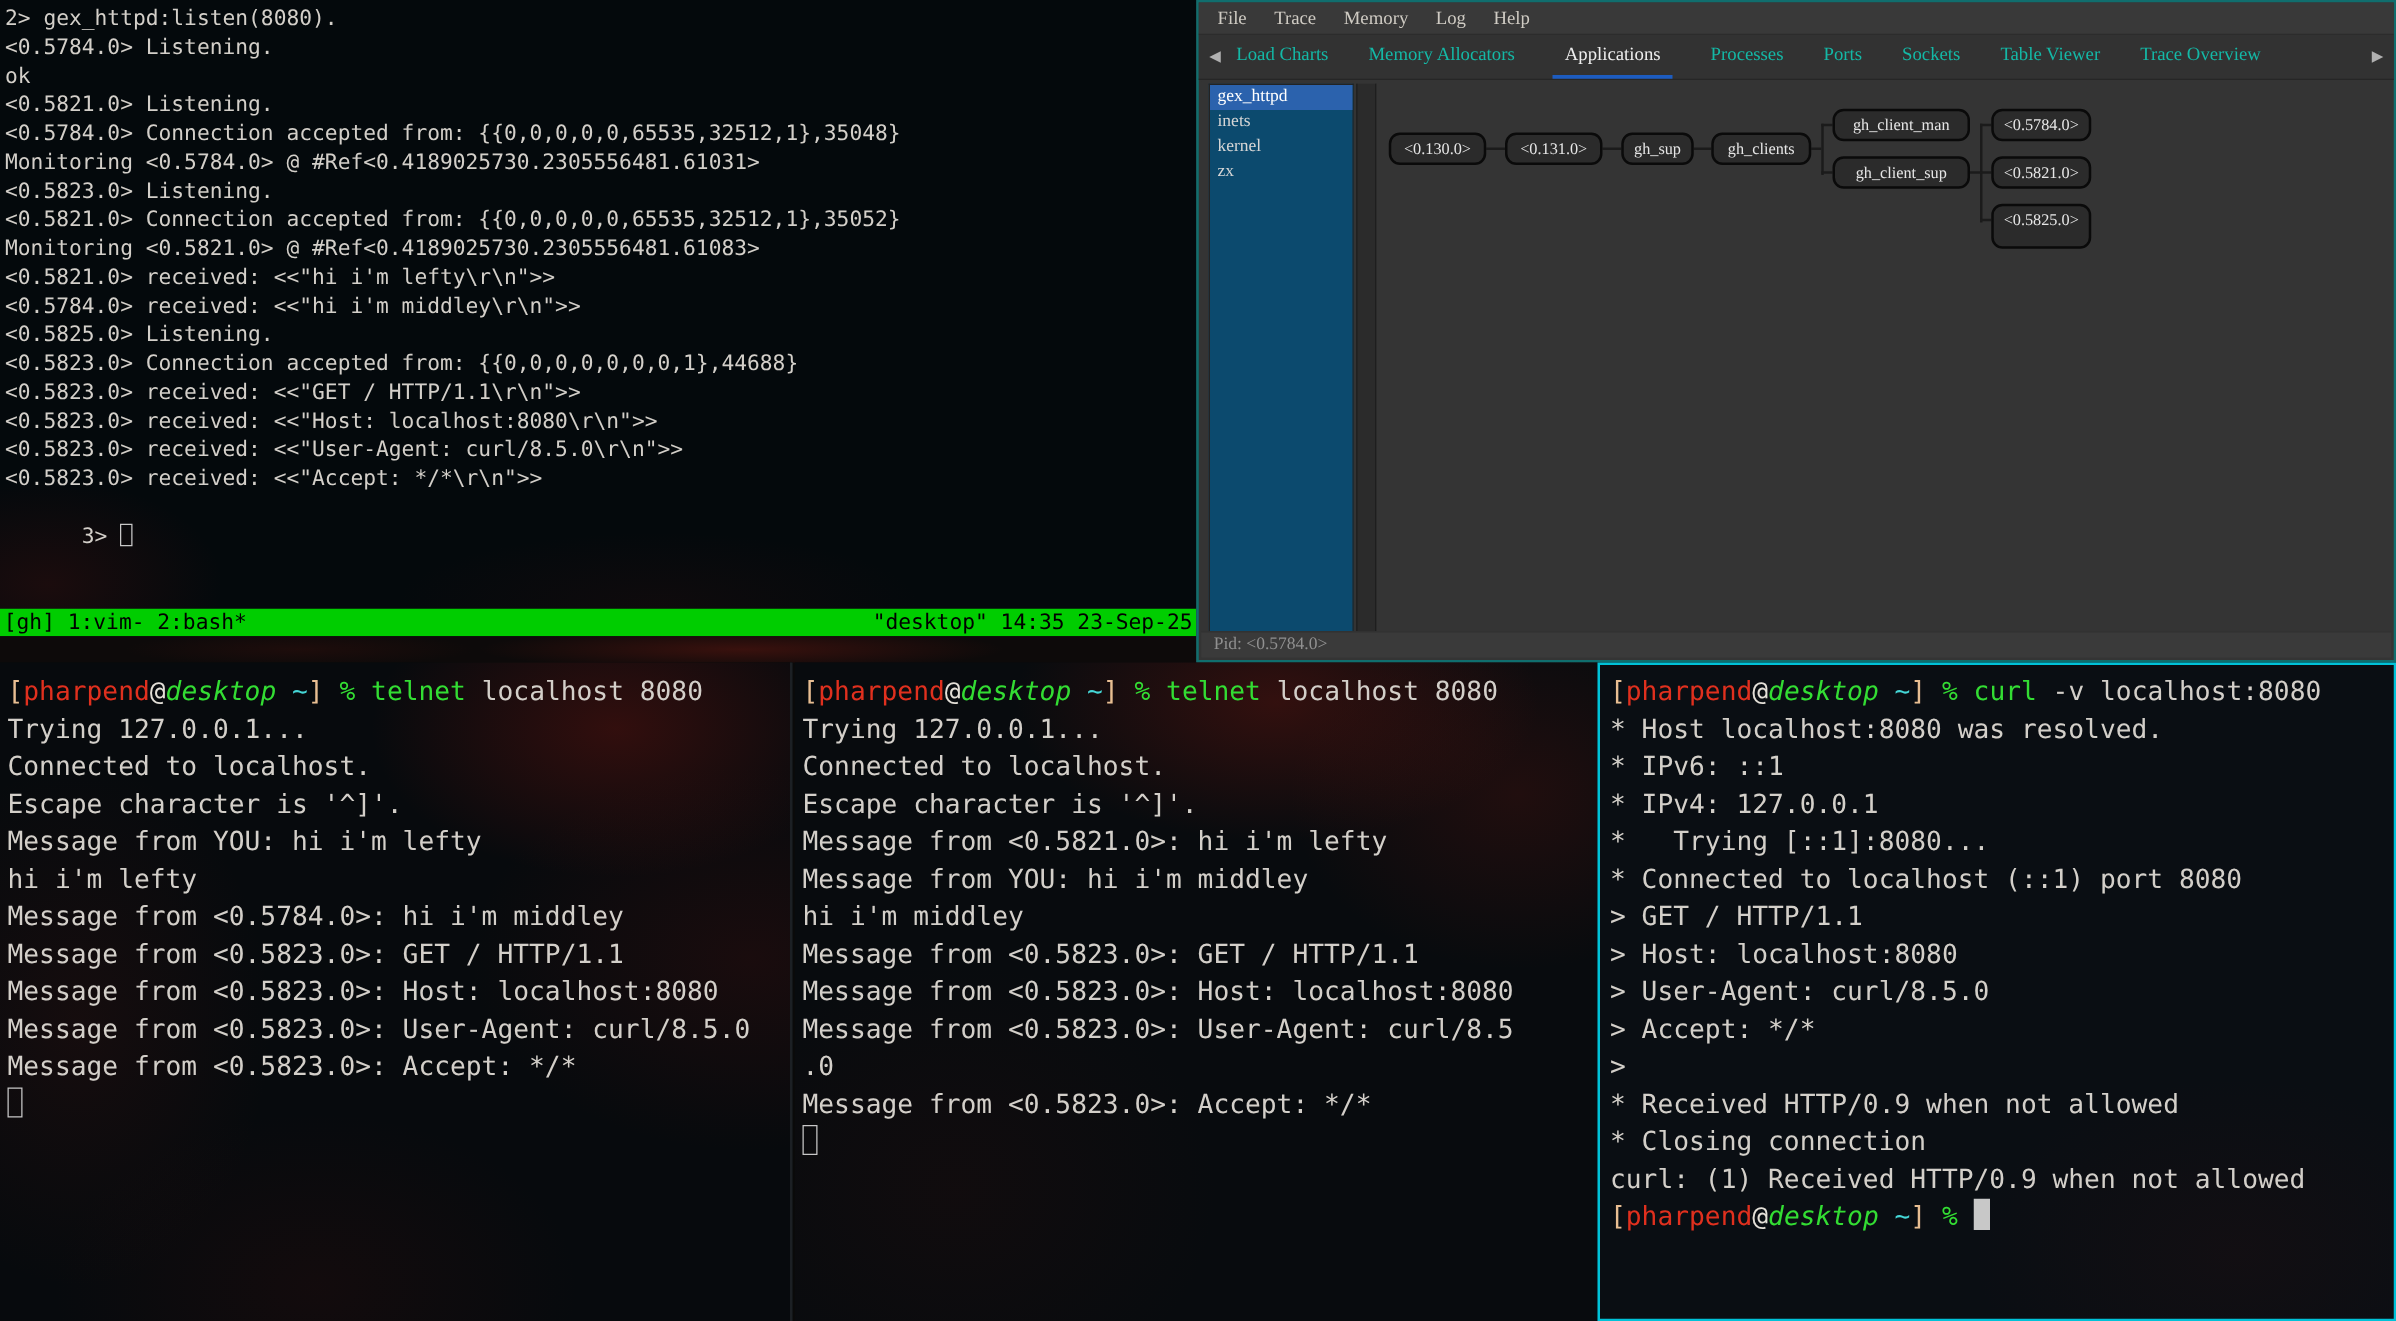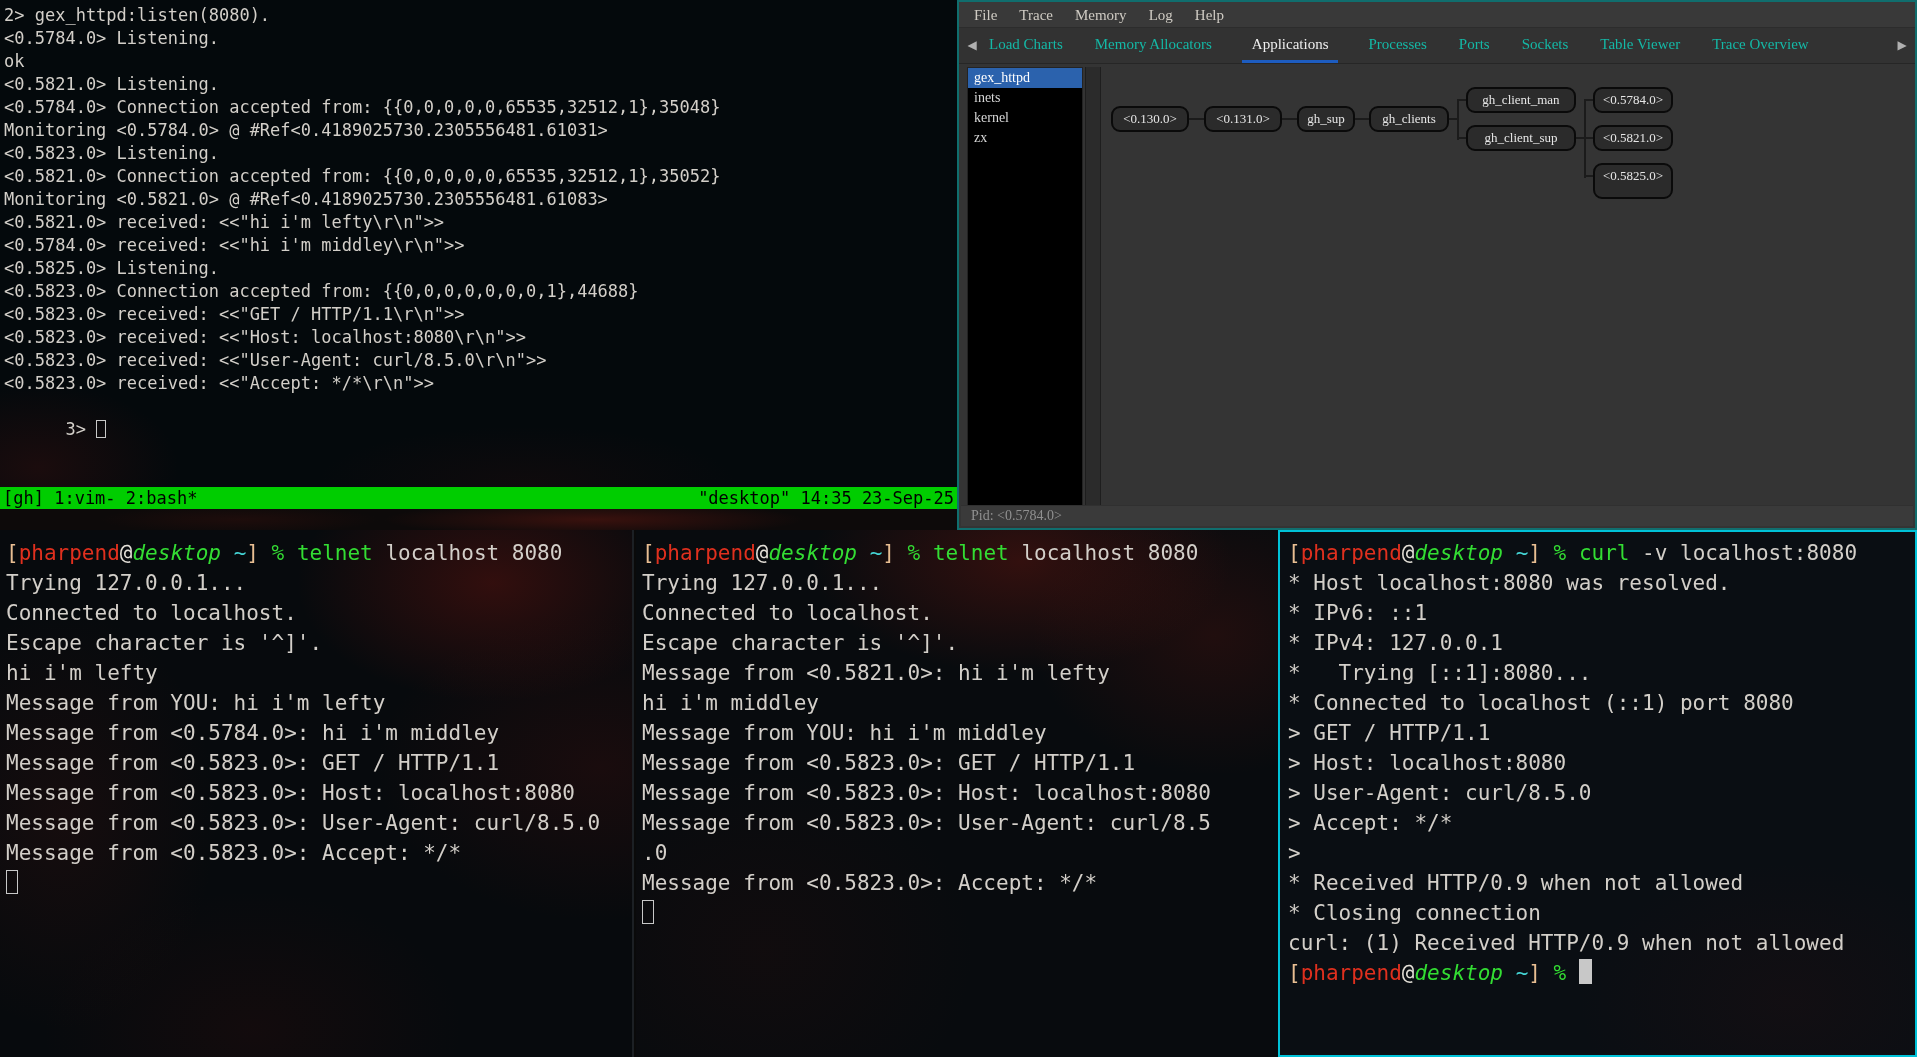--- a/index.html
+++ b/index.html
@@ -50,21 +50,21 @@
   .tab-arrow.right { margin-left:auto; }
   .tabs { display:flex; gap:28px; padding-left:2px; height:100%; align-items:stretch; }
   .tab {
     color:#14b8a6; font-size:15px; line-height:33px; padding:0 2px;
     border-bottom:3px solid transparent; white-space:nowrap;
   }
   .tab.active { color:#eeeeee; border-bottom:3px solid #1d5cc0; padding:0 10px; }
   .obody { position:absolute; left:2px; right:2px; top:63px; bottom:23px; background:#343434; }
   .sidebar {
     position:absolute; left:6px; top:2px; width:116px; bottom:0;
-    background:#000000; border:1px solid #232323; border-bottom:none;
+    background:#0c4a6e; border:1px solid #232323; border-bottom:none;
   }
   .side-item { height:20px; line-height:20px; font-size:14px; color:#d6d6d6; padding-left:6px; white-space:nowrap; }
   .side-item.selected { background:#2b62ad; color:#ffffff; }
   .sidebar-scroll {
     position:absolute; left:124px; top:2px; width:16px; bottom:0;
     background:#2b2b2b; border-left:1px solid #1e1e1e; border-right:1px solid #1e1e1e;
   }
   #graph { position:absolute; left:0; top:0; right:0; bottom:0; }
   .pnode {
     position:absolute; background:#2b2b2b; border:2px solid #0a0a0a; border-radius:9px;
@@ -218,40 +218,40 @@
       <span>Pid: &lt;0.5784.0&gt;</span>
     </div>
   </div>
 
   <div class="pane" id="pane-left">
     <div class="tline"><span class="p-brk">[</span><span class="p-user">pharpend</span><span class="p-at">@</span><span class="p-host">desktop</span><span class="p-tilde"> ~</span><span class="p-brk">] </span><span class="p-pct">% </span><span class="p-cmd">telnet</span><span class="p-args"> localhost 8080</span></div>
     <div>
         <div class="tline">Trying 127.0.0.1...</div>
         <div class="tline">Connected to localhost.</div>
         <div class="tline">Escape character is '^]'.</div>
+        <div class="tline">Message from YOU: hi i'm lefty</div>
         <div class="tline">hi i'm lefty</div>
-        <div class="tline">Message from YOU: hi i'm lefty</div>
         <div class="tline">Message from &lt;0.5784.0&gt;: hi i'm middley</div>
         <div class="tline">Message from &lt;0.5823.0&gt;: GET / HTTP/1.1</div>
         <div class="tline">Message from &lt;0.5823.0&gt;: Host: localhost:8080</div>
         <div class="tline">Message from &lt;0.5823.0&gt;: User-Agent: curl/8.5.0</div>
         <div class="tline">Message from &lt;0.5823.0&gt;: Accept: */*</div>
       </div>
     <div class="tline"><span class="cursor-hollow"></span></div>
   </div>
 
   <div class="pane" id="pane-middle">
     <div class="tline"><span class="p-brk">[</span><span class="p-user">pharpend</span><span class="p-at">@</span><span class="p-host">desktop</span><span class="p-tilde"> ~</span><span class="p-brk">] </span><span class="p-pct">% </span><span class="p-cmd">telnet</span><span class="p-args"> localhost 8080</span></div>
     <div>
         <div class="tline">Trying 127.0.0.1...</div>
         <div class="tline">Connected to localhost.</div>
         <div class="tline">Escape character is '^]'.</div>
         <div class="tline">Message from &lt;0.5821.0&gt;: hi i'm lefty</div>
+        <div class="tline">Message from YOU: hi i'm middley</div>
         <div class="tline">hi i'm middley</div>
-        <div class="tline">Message from YOU: hi i'm middley</div>
         <div class="tline">Message from &lt;0.5823.0&gt;: GET / HTTP/1.1</div>
         <div class="tline">Message from &lt;0.5823.0&gt;: Host: localhost:8080</div>
         <div class="tline">Message from &lt;0.5823.0&gt;: User-Agent: curl/8.5</div>
         <div class="tline">.0</div>
         <div class="tline">Message from &lt;0.5823.0&gt;: Accept: */*</div>
       </div>
     <div class="tline"><span class="cursor-hollow"></span></div>
   </div>
 
   <div class="pane" id="pane-right">

